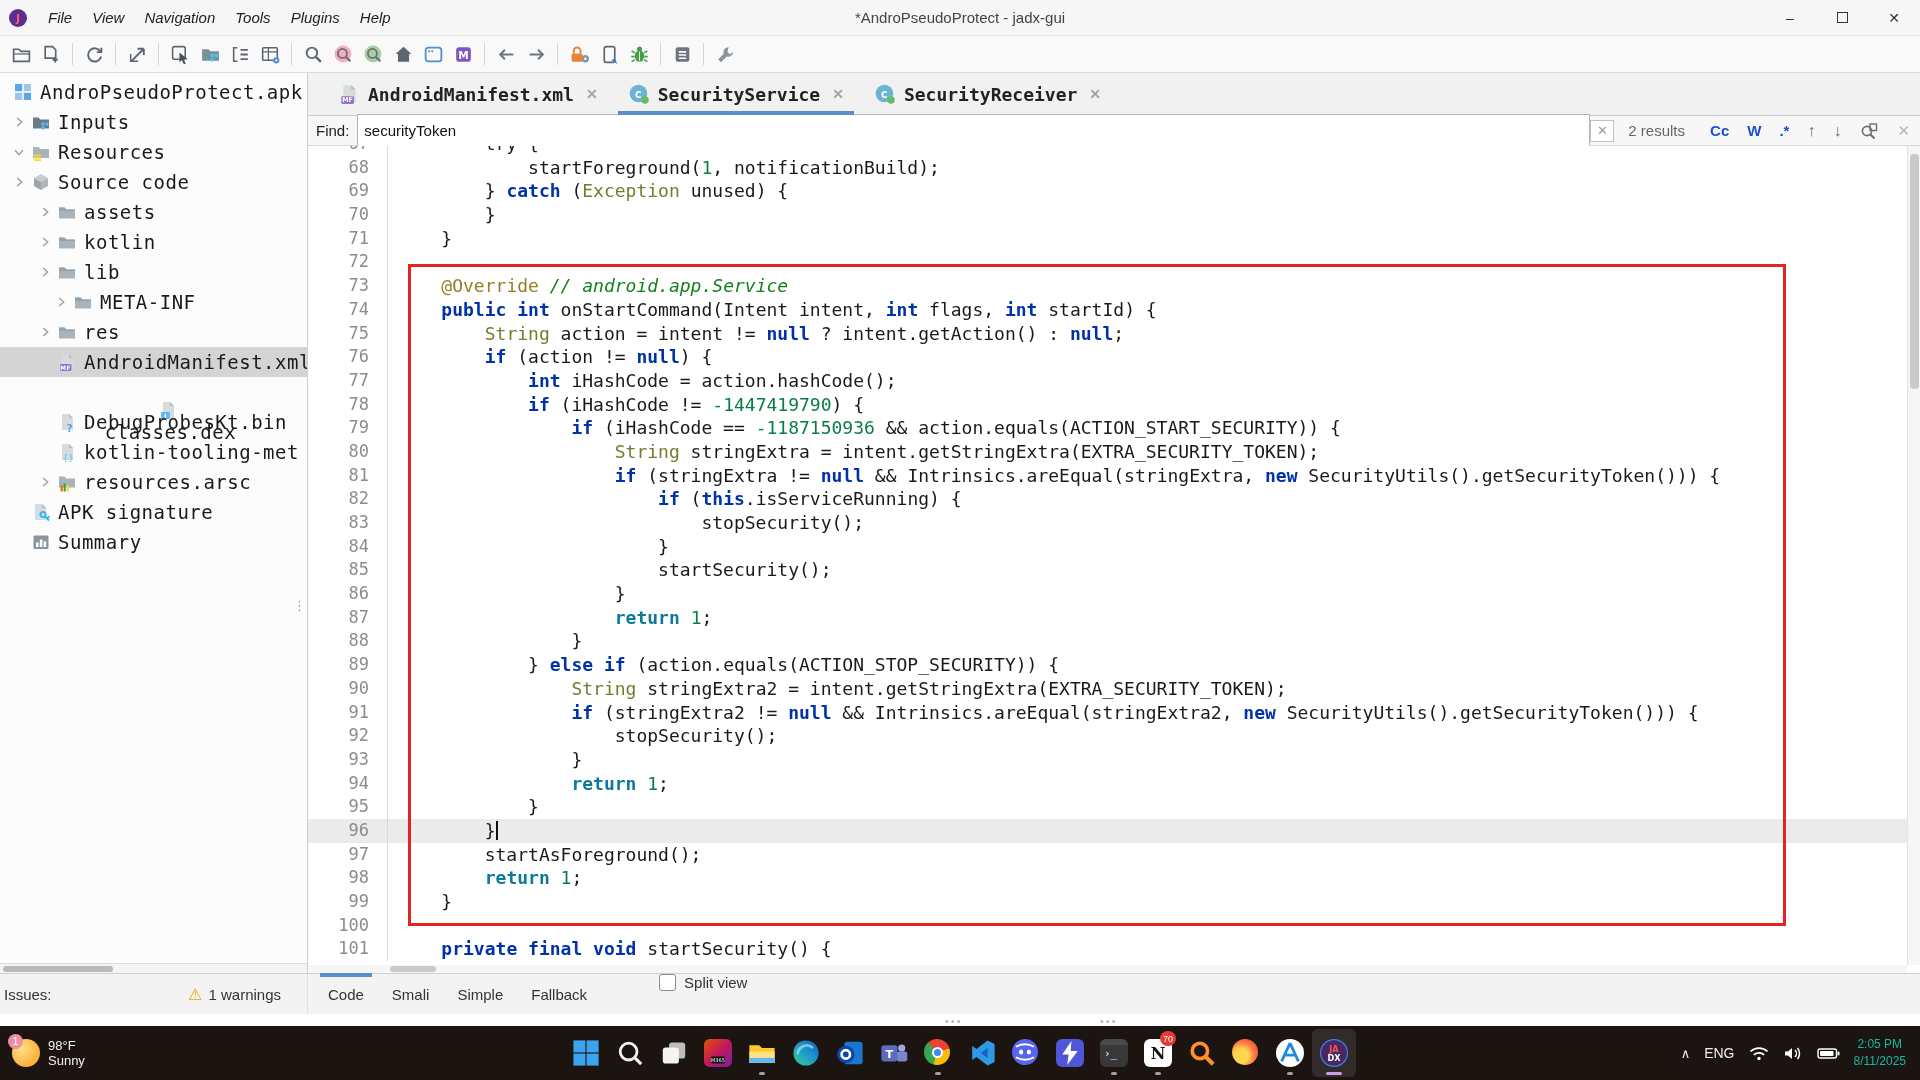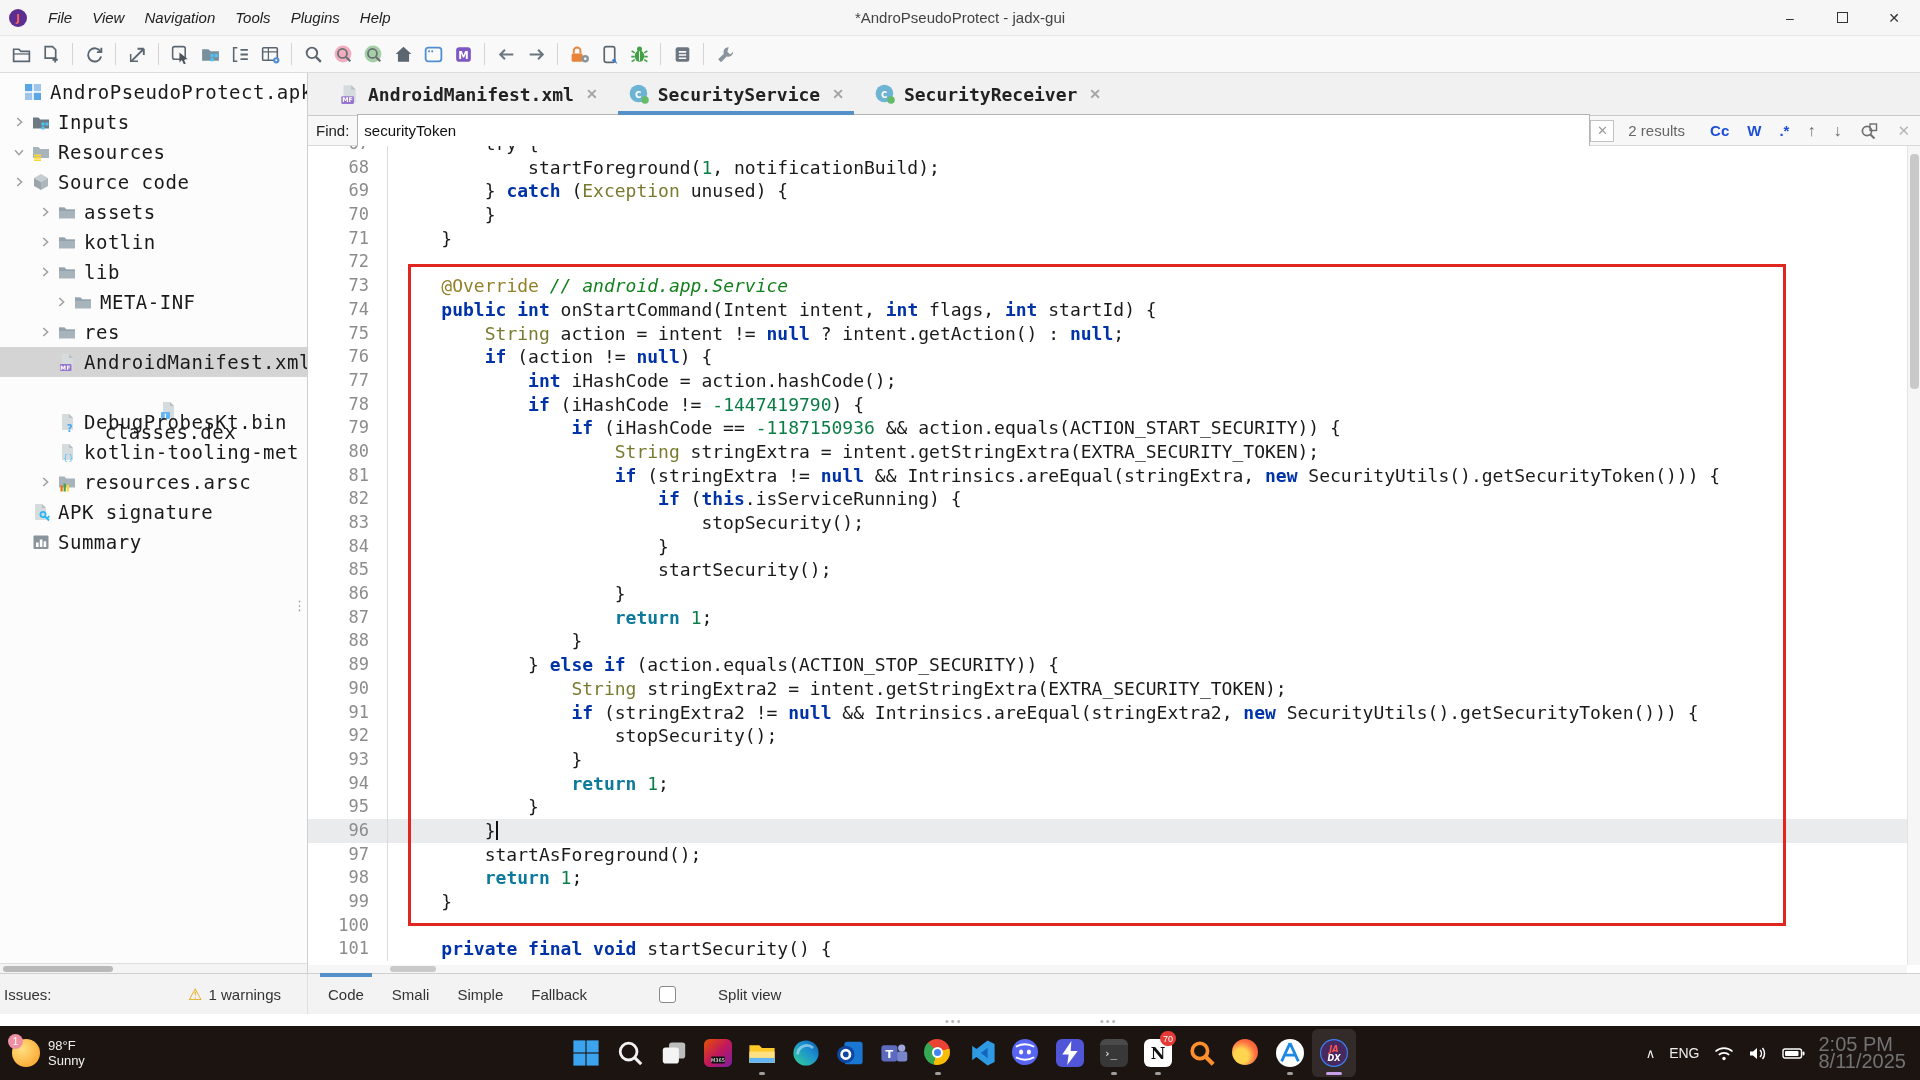--- a/index.html
+++ b/index.html
@@ -134,21 +134,21 @@
                background:conic-gradient(from -45deg, #ea4335 0 120deg, #fbbc05 0 240deg, #34a853 0 360deg);
                display:flex; align-items:center; justify-content:center; }
   .ic-chrome-c { width:11px; height:11px; border-radius:50%; background:#4285f4; border:2.5px solid #fff; }
   .ic-firefox { width:26px; height:26px; border-radius:50%;
                 background:radial-gradient(circle at 35% 65%, #ffd54f 0 30%, #ff7043 60%, #e64a19 100%); }
   .ic-discord { width:26px; height:26px; border-radius:50%; background:#5865f2; display:flex; align-items:center; justify-content:center; }
   .tray { position:absolute; right:0; display:flex; align-items:center; gap:14px; padding-right:14px; }
   .tray-chev { font-size:13px; color:#eee; }
   .tray-lang { font-size:14px; color:#eee; }
   .tray svg { display:block; }
-  .tray-time { text-align:left; font-size:20px; line-height:17px; color:#737373; }
+  .tray-time { text-align:center; font-size:12px; line-height:17px; color:#14b8a6; }
 </style>
 </head>
 <body>
 
 <div class="window">
 
   <div class="titlebar">
     <span class="app-logo">
       <svg viewBox="0 0 20 20">
           <circle cx="10" cy="10" r="9" fill="#5c2e91"></circle>
@@ -307,21 +307,21 @@
         <svg viewBox="0 0 20 20">
           <path d="M13 3.2a4.4 4.4 0 0 0-4.6 6L3 14.6 5.7 17.3l5.4-5.4a4.4 4.4 0 0 0 6-4.6L14.4 10 11.8 7.4z" fill="#8a949c"></path>
         </svg>
       </div>
     </div>
 
   <div class="main">
 
     <div class="sidebar">
       <div class="tree" id="tree">
-          <div class="tree-row" style="padding-left: 22px;">
+          <div class="tree-row" style="padding-left: 12px;">
             <span class="tr-icon">
               <svg viewBox="0 0 20 20">
                 <rect x="2" y="2" width="7.2" height="7.2" fill="#5aa7e8"></rect>
                 <rect x="10.8" y="2" width="7.2" height="7.2" fill="#9fc6ea"></rect>
                 <rect x="2" y="10.8" width="7.2" height="7.2" fill="#9fc6ea"></rect>
                 <rect x="10.8" y="10.8" width="7.2" height="7.2" fill="#5aa7e8"></rect>
               </svg>
             </span>
             <span class="tr-label">AndroPseudoProtect.apk</span>
           </div>
@@ -643,21 +643,21 @@
         <span class="warn-tri">⚠</span>
         <span>1 warnings</span>
       </span>
     </div>
     <div class="view-tabs" id="viewtabs">
         <div class="view-tab active">Code</div>
         <div class="view-tab">Smali</div>
         <div class="view-tab">Simple</div>
         <div class="view-tab">Fallback</div>
       </div>
-    <div style="display:flex;align-items:center;gap:34px;">
+    <div style="display:flex;">
       <span class="split-box"></span>
       <span style="font-size:15px;color:#333;">Split view</span>
     </div>
   </div>
 
   <div class="gap-row">
     <div class="gap-dots" style="left:945px;">•••</div>
     <div class="gap-dots" style="left:1100px;">•••</div>
   </div>
 
@@ -805,21 +805,21 @@
             <div class="tile" style="background:#fff;border-radius:50%;">
               <svg width="20" height="20" viewBox="0 0 20 20">
                 <path d="M10 3 16 16M10 3 4 16M6.3 11.5h7.4" stroke="#1e88e5" stroke-width="2" fill="none"></path>
               </svg>
             </div>
           </span>
           <span class="run-dot"></span>
         </div>
         <div class="tb-app active">
           <span class="appic">
-            <div class="tile" style="background:#3b82f6;border-radius:50%;flex-direction:column;line-height:7px;font-style:italic;">
+            <div class="tile" style="background:#3b82f6;border-radius:50%;flex-direction:column;line-height:7px;">
               <svg width="24" height="24" viewBox="0 0 24 24">
                 <circle cx="12" cy="12" r="11" fill="#46295e"></circle>
                 <text x="12" y="11" font-size="7" fill="#ff5252" text-anchor="middle" font-weight="bold" font-family="DejaVu Sans">JA</text>
                 <text x="12" y="19" font-size="7" fill="#fff" text-anchor="middle" font-weight="bold" font-family="DejaVu Sans">DX</text>
               </svg>
             </div>
           </span>
           <span class="run-bar"></span>
         </div>
       </div>

